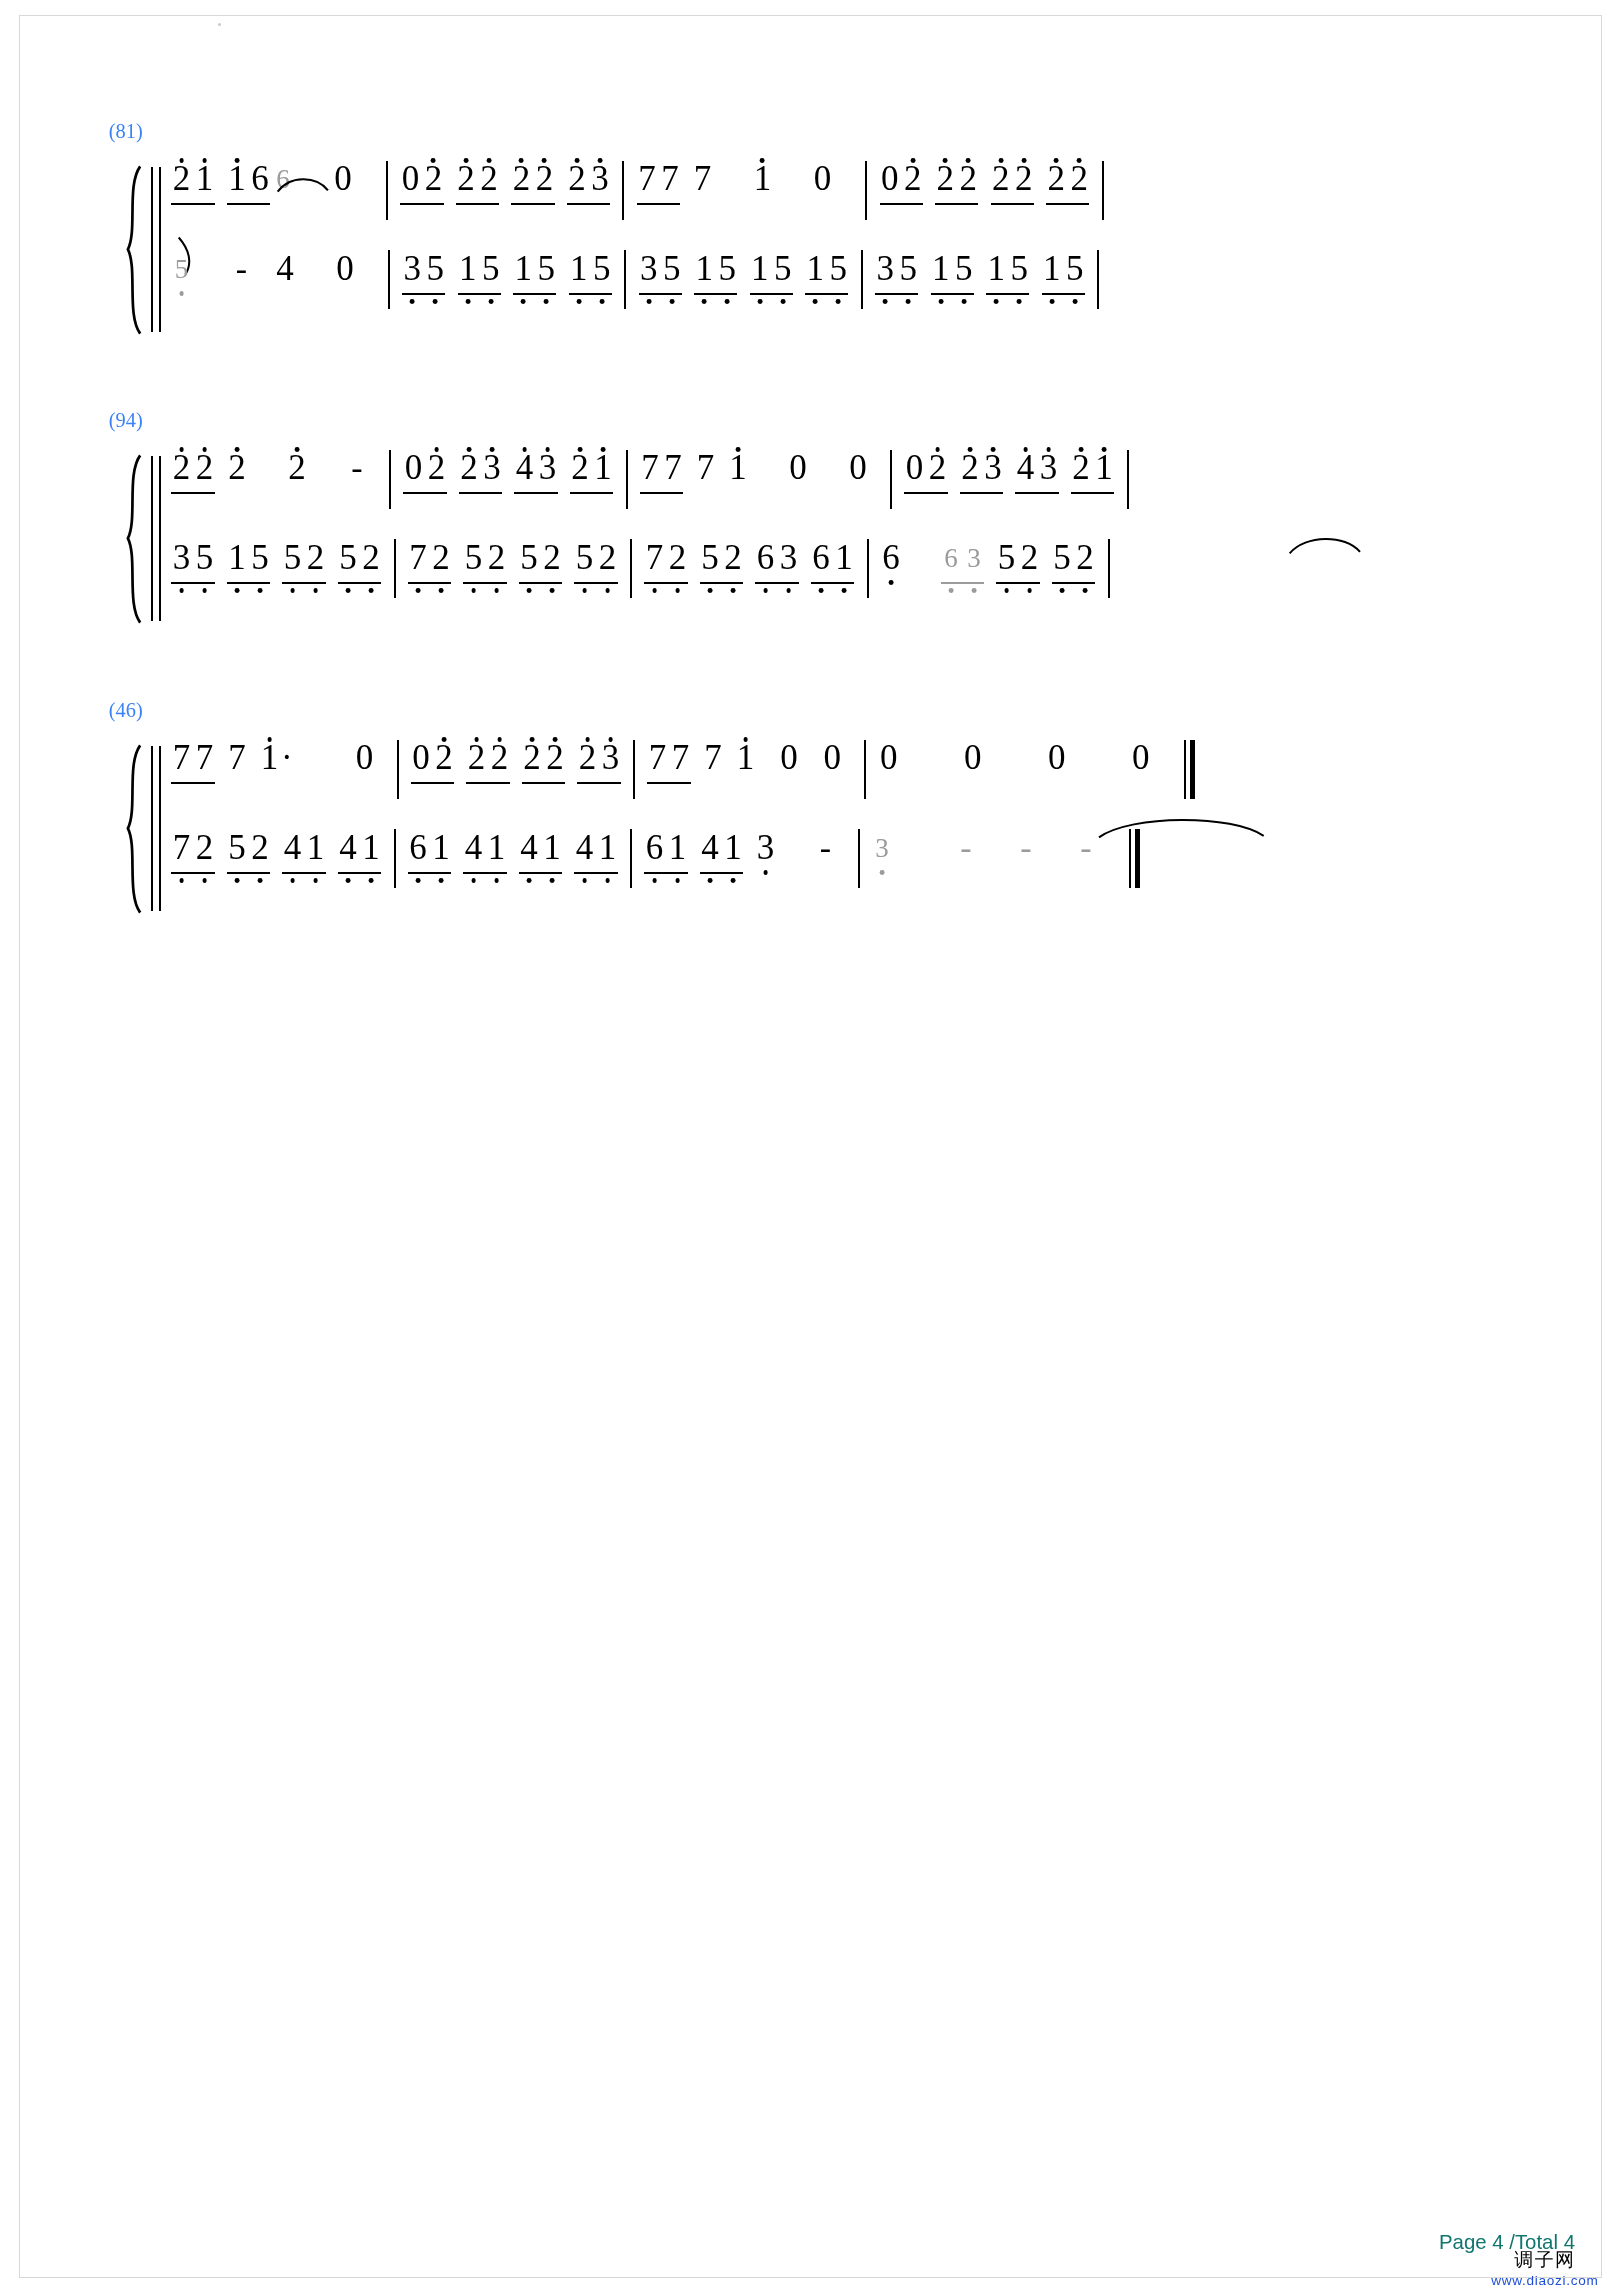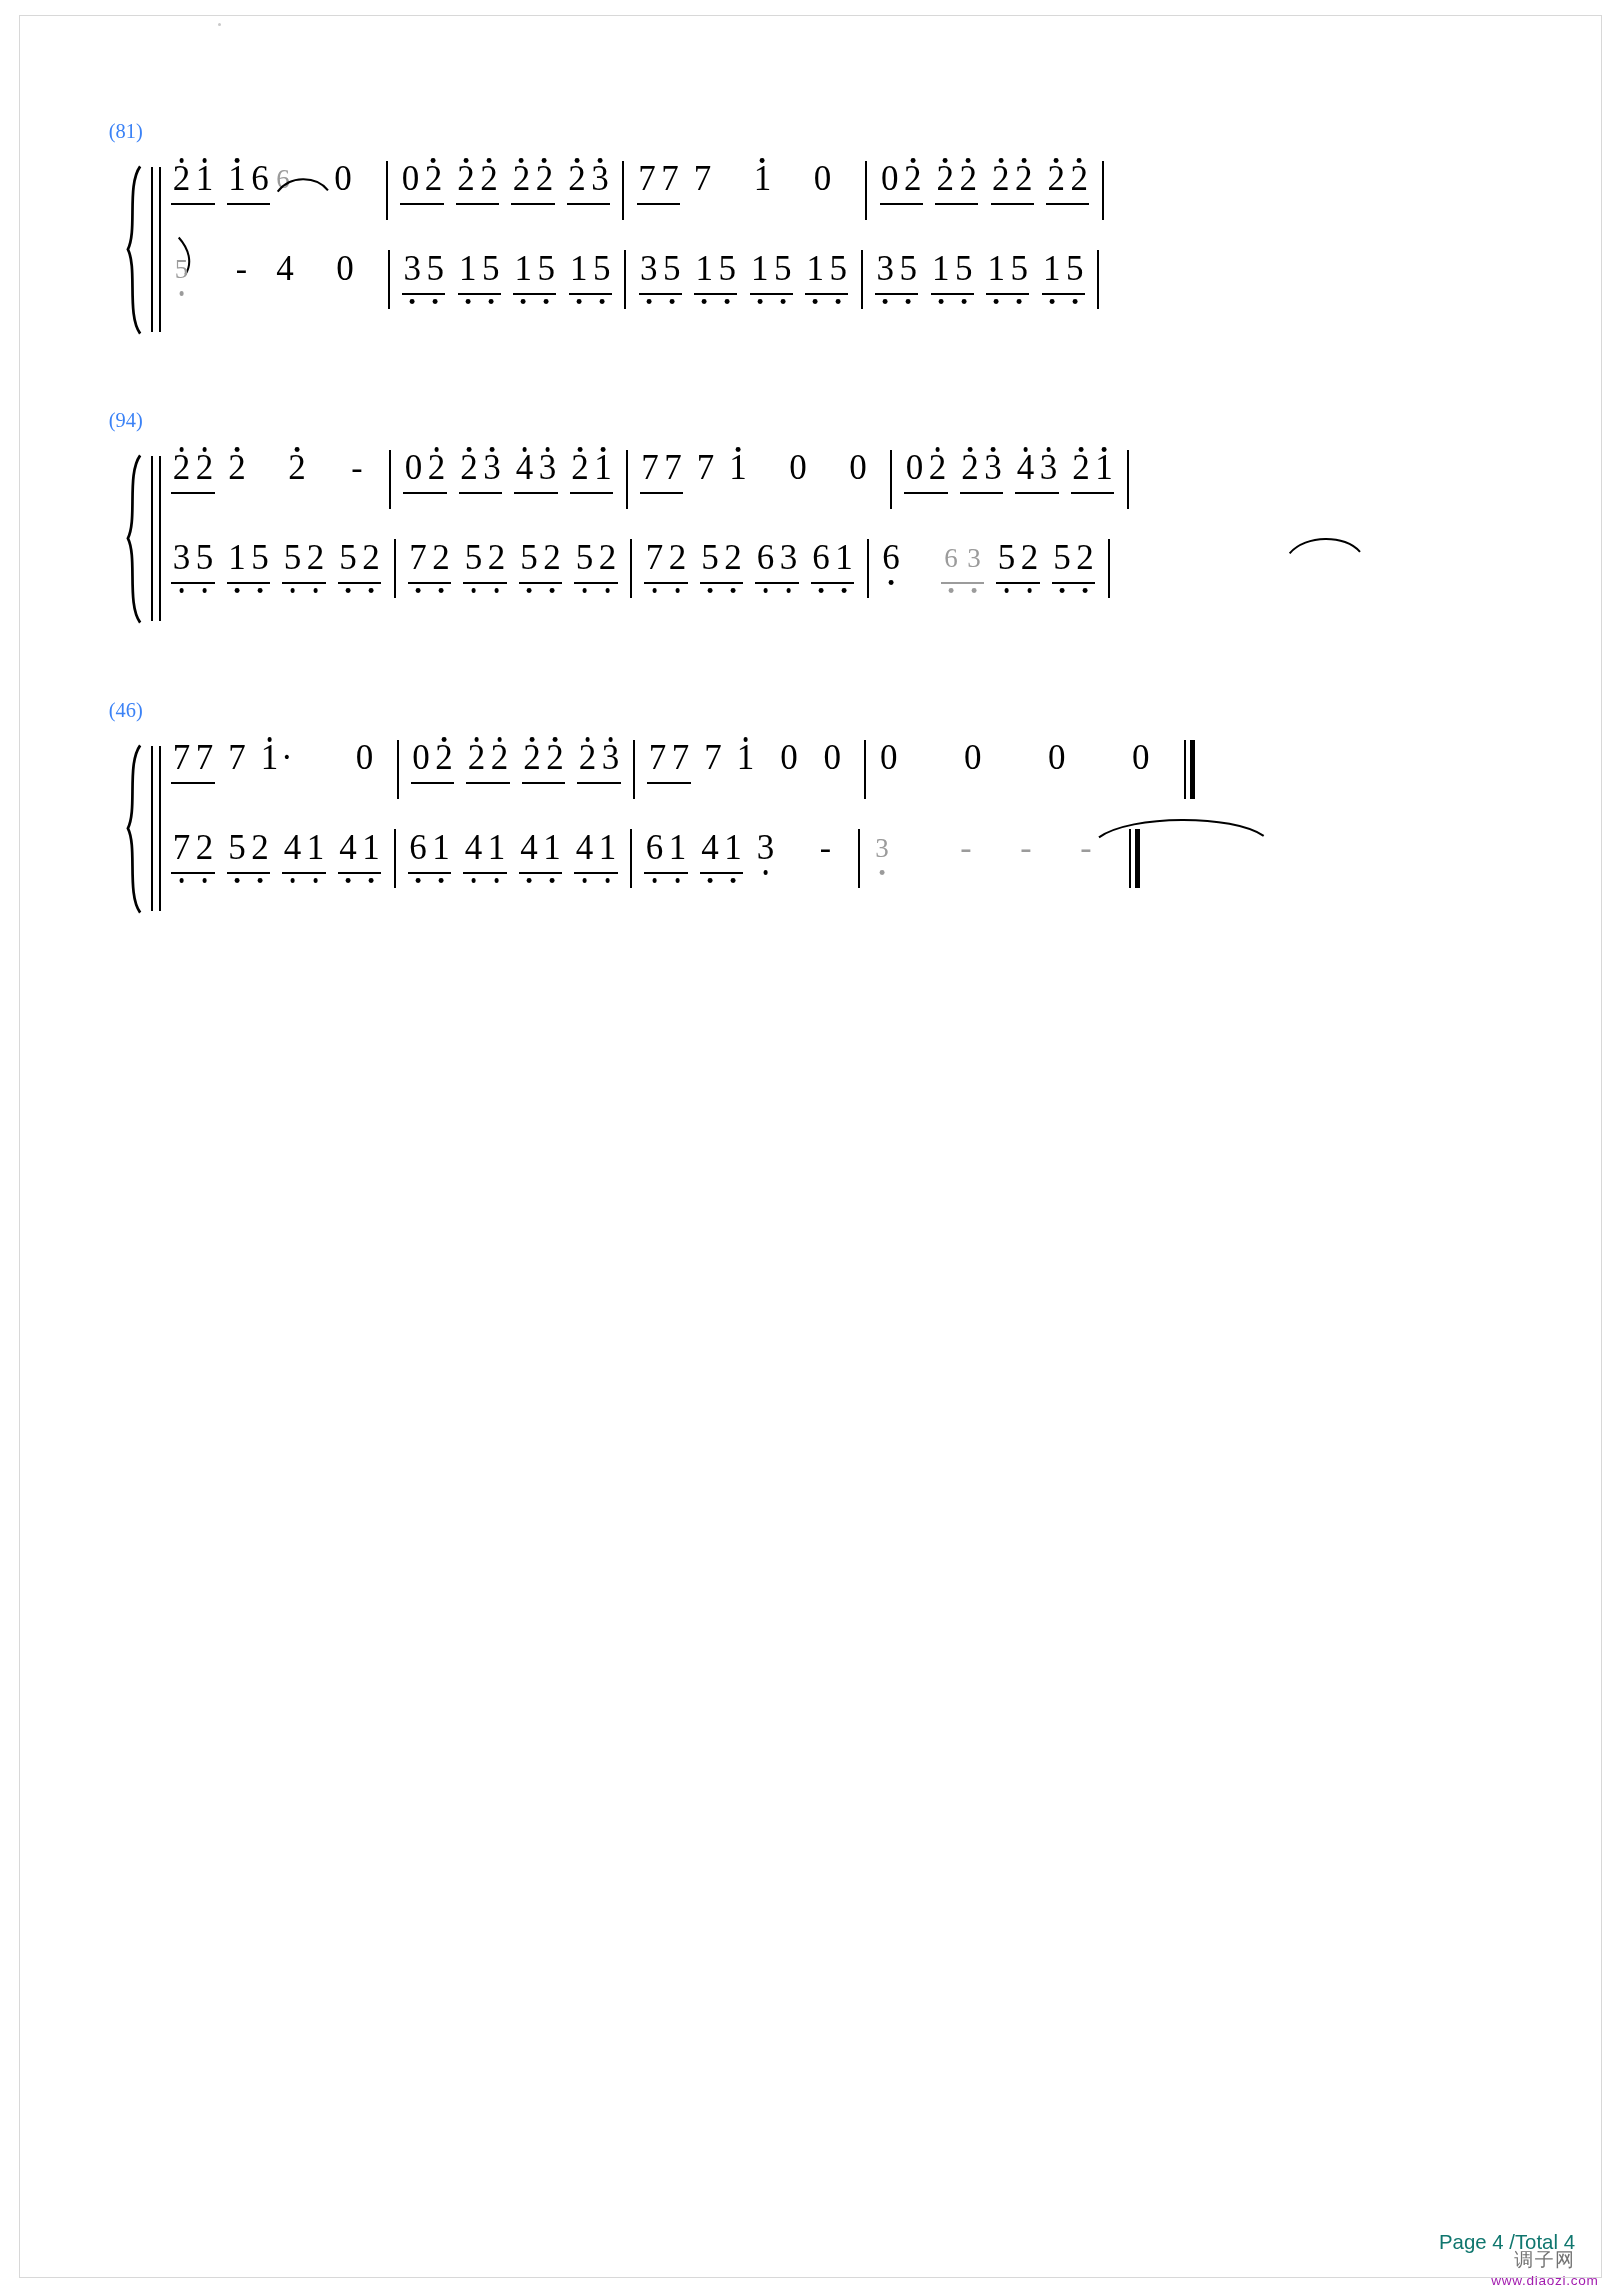--- a/index.html
+++ b/index.html
@@ -204,22 +204,22 @@
     color: #0f766e;
   }
   .watermark {
     position: absolute;
     right: 24.5px;
     bottom: 6.8px;
     text-align: center;
     font-family: "Liberation Sans", sans-serif;
     color: #9a9a9a;
   }
-  .watermark .cn { font-size: 19px; letter-spacing: 1.4px; color: #737373; }
-  .watermark .url { font-size: 13.6px; letter-spacing: 0.7px; color: #a21caf; }
+  .watermark .cn { font-size: 19px; letter-spacing: 1.4px; color: #000000; }
+  .watermark .url { font-size: 13.6px; letter-spacing: 0.7px; color: #1d4ed8; }
 
   .tiny-mark {
     position: absolute;
     left: 218px;
     top: 23px;
     width: 3.4px;
     height: 3.4px;
     background: #c9c9c9;
     border-radius: 50%;
   }

